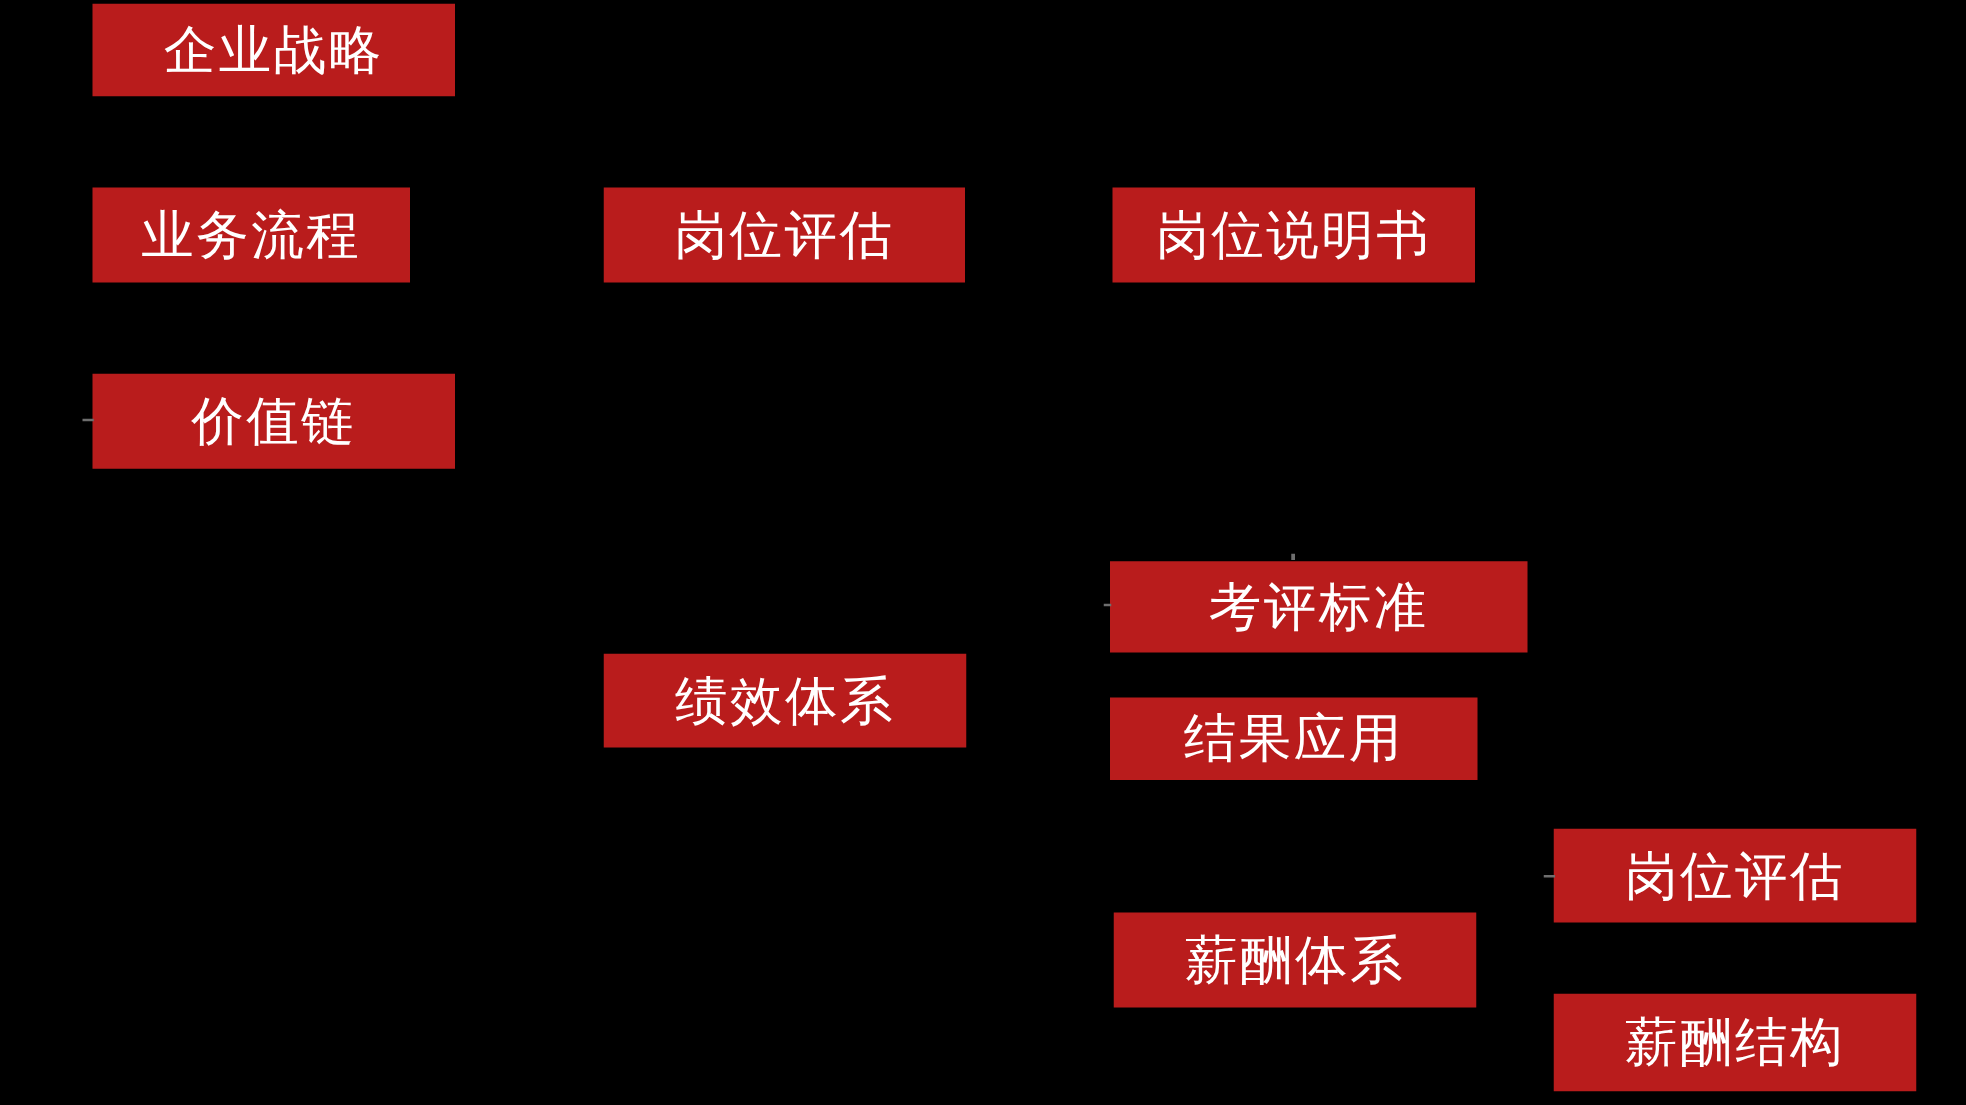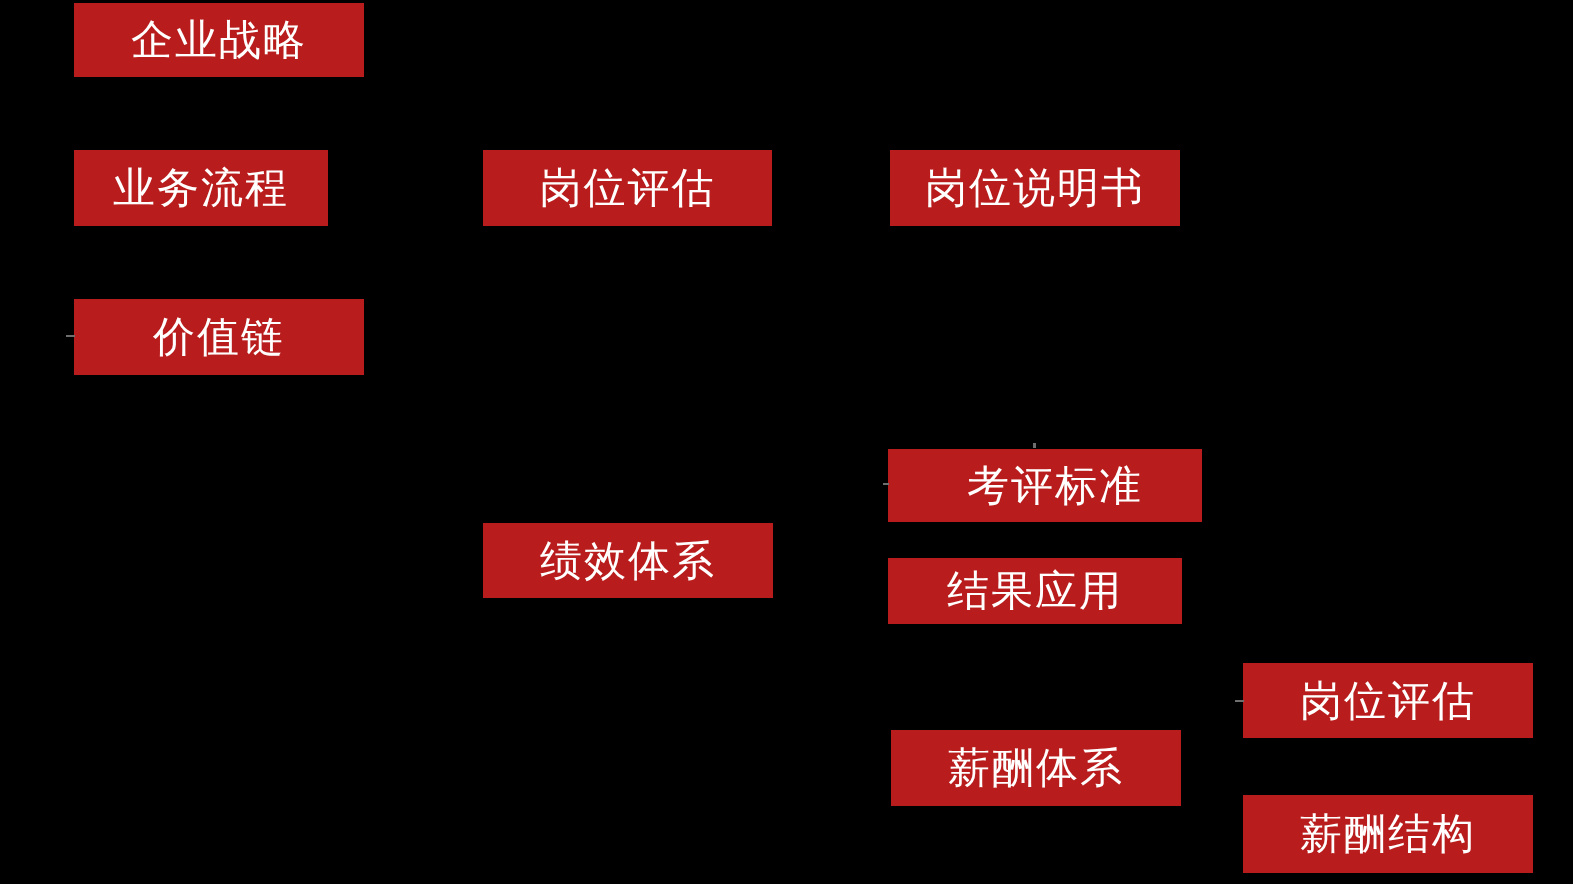--- a/index.html
+++ b/index.html
@@ -36,21 +36,21 @@
   
   .n-strategy       { left: 74px;   top: 3px;   width: 290px; height: 74px; }
   .n-process        { left: 74px;   top: 150px; width: 254px; height: 76px; }
   .n-valuechain     { left: 74px;   top: 299px; width: 290px; height: 76px; }
   
   .n-orgstructure   { left: 483px;  top: 150px; width: 289px; height: 76px; }
   .n-performance    { left: 483px;  top: 502px; width: 290px; height: 75px; margin-top: 21px; }
   
   .n-jobdesc        { left: 890px;  top: 150px; width: 290px; height: 76px; }
   .n-workstandard   { left: 890px;  top: 299px; width: 291px; height: 76px; }
-  .n-evalstandard   { left: 888px;  top: 449px; width: 294px; height: 73px; padding-left: 20px; }
+  .n-evalstandard   { left: 888px;  top: 449px; width: 334px; height: 73px; }
   .n-resultapp      { left: 888px;  top: 558px; width: 294px; height: 66px; }
   .n-compensation   { left: 891px;  top: 730px; width: 290px; height: 76px; }
   
   .n-jobevaluation  { left: 1243px; top: 663px; width: 290px; height: 75px; }
   .n-salarystructure{ left: 1243px; top: 795px; width: 290px; height: 78px; }
 
   
   .artifact {
     position: absolute;
     background: #6e6e6e;

